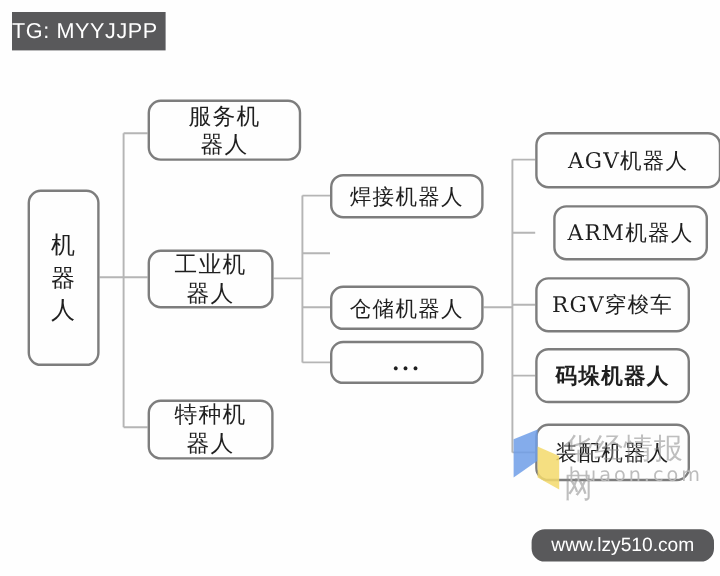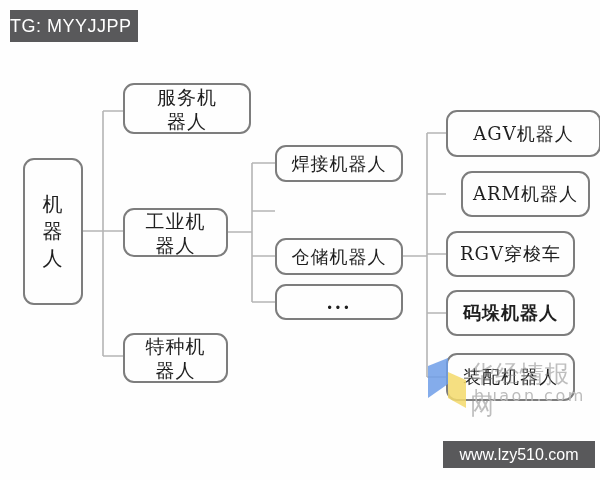--- a/index.html
+++ b/index.html
@@ -31,21 +31,21 @@
   .node-rgv {left:446px;top:231px;width:129px;height:46px;font-size:18px;}
   .node-pal {left:446px;top:290px;width:129px;height:46px;font-size:18px;font-weight:bold;}
   .node-sort{left:446px;top:353px;width:129px;height:48px;font-size:18px;}
   
   .banner{
     position:absolute;box-sizing:border-box;background:var(--banner_bg,#59595b);
     color:#ffffff;font-family:"Liberation Sans","DejaVu Sans",sans-serif;
     display:flex;align-items:center;
   }
   .banner-tg{left:10px;top:10px;width:128px;height:32px;font-size:18px;letter-spacing:0.5px;}
-  .banner-lzy{left:443px;top:441px;width:152px;height:27px;justify-content:center;font-size:16px;}
+  .banner-lzy{left:443px;top:441px;width:152px;height:27px;justify-content:center;font-size:16px;border-radius:11px;}
   
   .wm-name{
     position:absolute;left:470px;top:358px;width:120px;
     font-size:24px;font-weight:normal;letter-spacing:1px;
     color:var(--watermark_gray,#8a8a8a);opacity:0.55;
     font-family:"DejaVu Sans","Liberation Sans",sans-serif;
   }
   .wm-domain{
     position:absolute;left:474px;top:386px;width:120px;
     font-size:16px;letter-spacing:2.5px;

